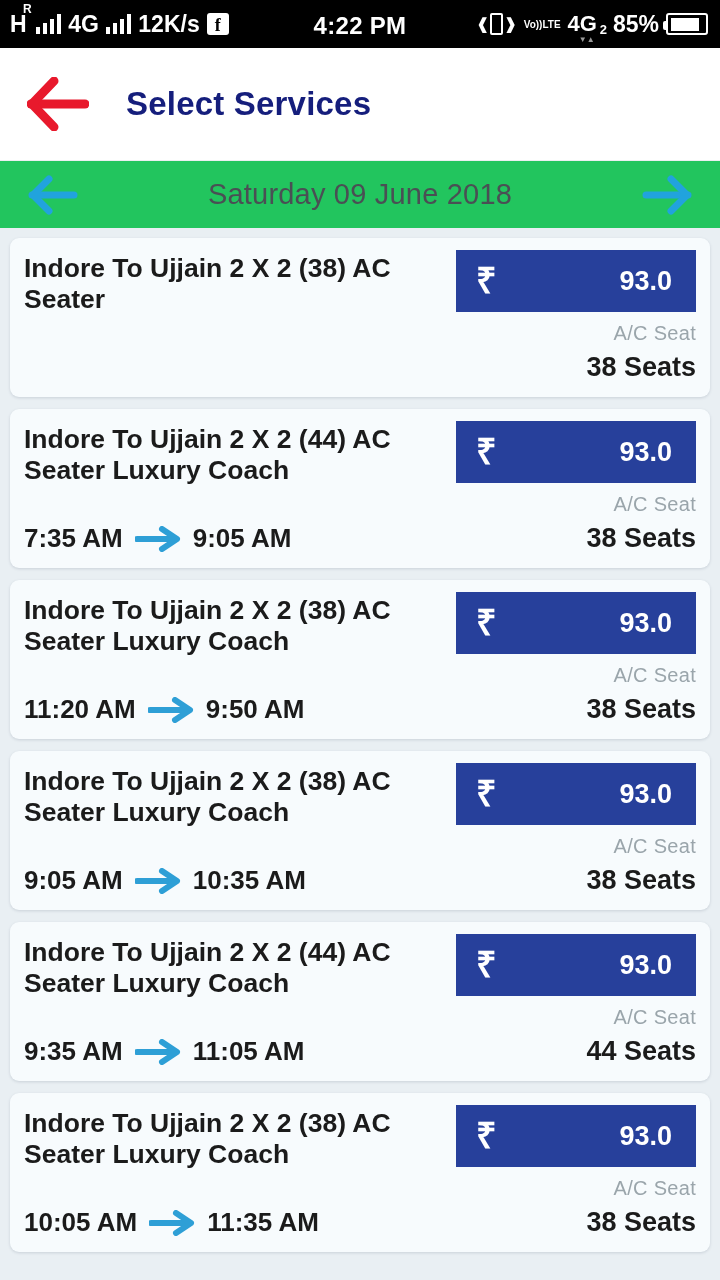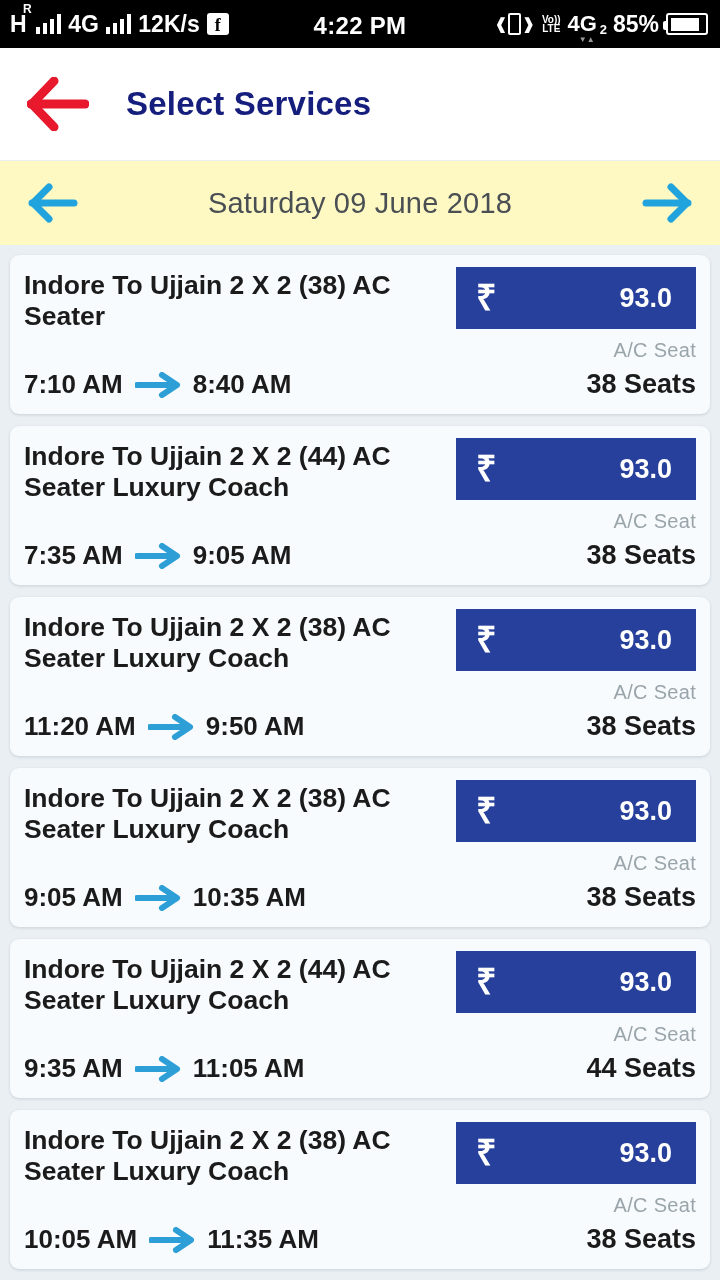--- a/index.html
+++ b/index.html
@@ -32,21 +32,21 @@
   .bars i:nth-child(3){ height:15px; }
   .bars i:nth-child(4){ height:20px; }
   .fb {
     width:22px; height:22px; background:#fff; color:#000;
     border-radius:3px; font-size:18px; font-weight:bold;
     display:flex; align-items:flex-end; justify-content:center;
     line-height:19px; font-family:"Liberation Serif", serif;
   }
   .vib { display:flex; align-items:center; gap:1px; font-size:15px; }
   .vib .ph { width:13px; height:22px; border:2.5px solid #fff; border-radius:2px; }
-  .volte { display:flex; flex-direction:column; align-items:center;
+  .volte { display:flex; align-items:center;
            line-height:9px; font-size:10px; font-weight:bold; }
   .g4 { position:relative; display:inline-block; font-size:22px; padding-right:9px;}
   .g4 .sub { position:absolute; bottom:0px; right:-1px; font-size:13px; }
   .g4arrows { position:absolute; left:50%; transform:translateX(-50%);
               bottom:-7px; font-size:8px; color:#9a9a9a; white-space:nowrap; }
   .battery { width:42px; height:22px; border:2.5px solid #fff;
              border-radius:3px; padding:2.5px; position:relative; }
   .battery::after { content:""; position:absolute; left:-5px; top:6px;
                     width:3px; height:9px; background:#fff; border-radius:2px 0 0 2px;}
   .battery span { display:block; height:100%; background:#fff; width:85%; }
@@ -59,21 +59,21 @@
   }
   .backarrow { width:72px; height:60px; display:flex; align-items:center;
                justify-content:center; cursor:pointer; }
   .page-title {
     font-size:33px; font-weight:bold; color:#151e7c;
     margin-left:32px; letter-spacing:.2px;
   }
 
   
   .datebar {
-    height:84px; background:#fef9c3;
+    height:67px; background:#22c55e;
     display:flex; align-items:center; justify-content:space-between;
     padding:0 22px;
   }
   .datebar .dtext {
     flex:1; text-align:center; font-size:29px; color:#4a4f54; letter-spacing:.2px;
   }
   .dnav { width:60px; height:60px; display:flex; align-items:center; justify-content:center; cursor:pointer;}
 
   
   .list { padding:10px 10px 0 10px; height:1166px; overflow:hidden; position:relative;}
@@ -185,30 +185,20 @@
   <div class="card">
     <div class="card-top">
       <div class="svc-name">Indore To Ujjain 2 X 2 (38) AC Seater</div>
       <div class="price-badge">
         <span class="rupee">₹</span>
         <span class="amt">93.0</span>
       </div>
     </div>
     <div class="subtitle">A/C  Seat</div>
     <div class="card-bot">
-      <div class="times">
-        <span>7:10 AM</span>
-        <span class="arrow">
-          <svg width="46" height="26" viewBox="0 0 46 26">
-            <path d="M2 13 L40 13" stroke="#2e9fd6" stroke-width="6" stroke-linecap="round" fill="none"></path>
-            <path d="M27 3 L42 13 L27 23" stroke="#2e9fd6" stroke-width="6" stroke-linecap="round" stroke-linejoin="round" fill="none"></path>
-          </svg>
-        </span>
-        <span>8:40 AM</span>
-      </div>
       <div class="seats">38 Seats</div>
     </div>
   </div>
 
   <div class="card">
     <div class="card-top">
       <div class="svc-name">Indore To Ujjain 2 X 2 (44) AC Seater Luxury Coach</div>
       <div class="price-badge">
         <span class="rupee">₹</span>
         <span class="amt">93.0</span>

